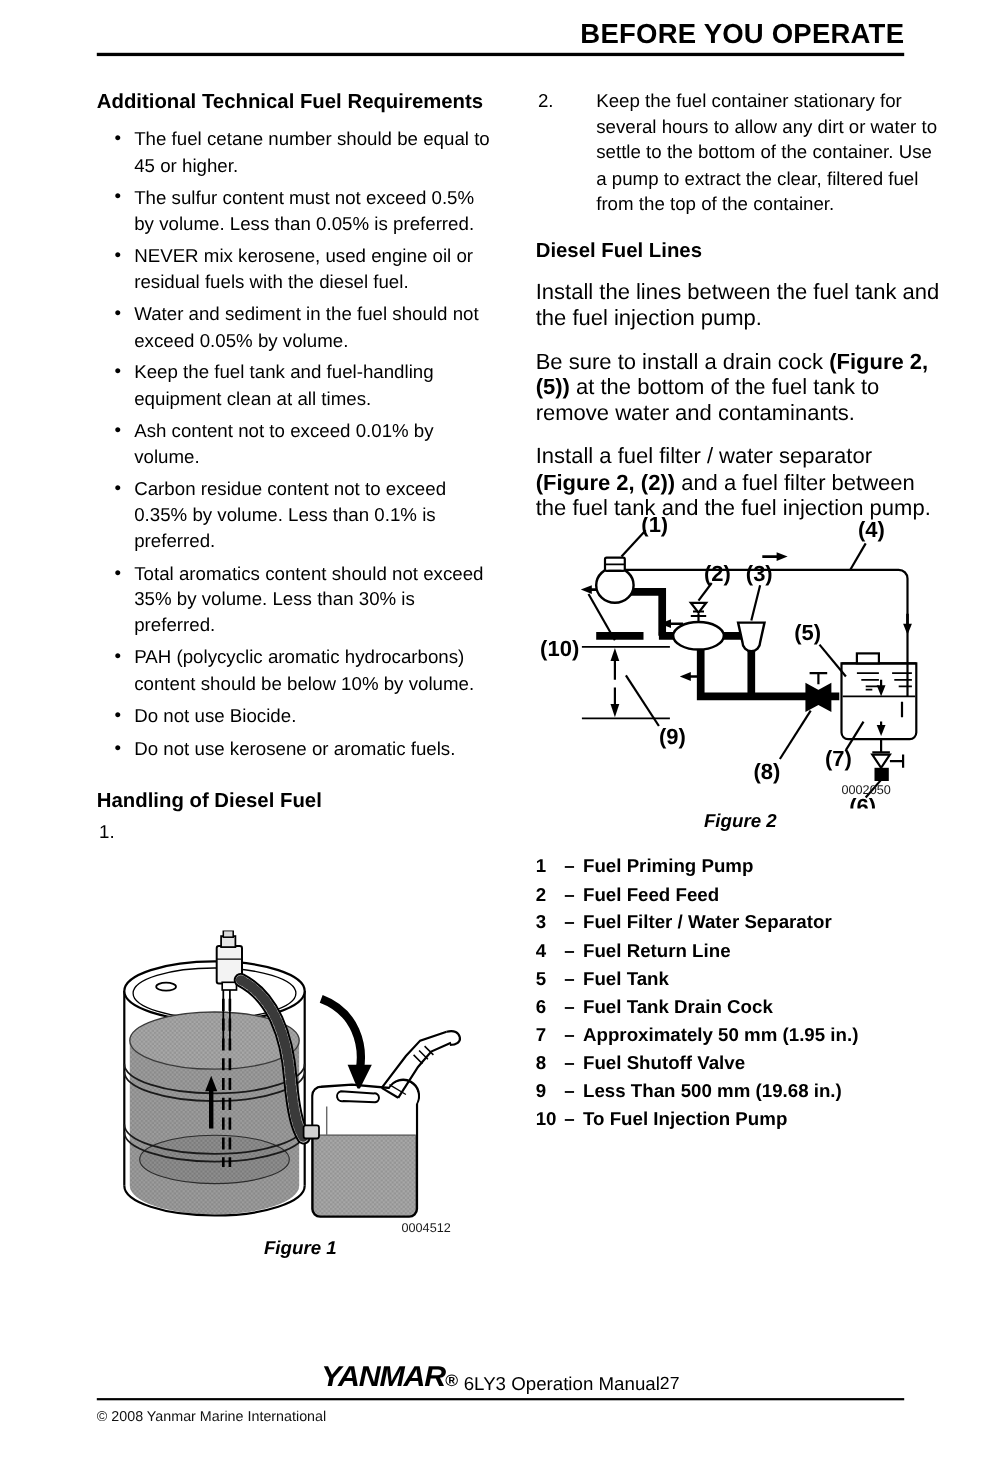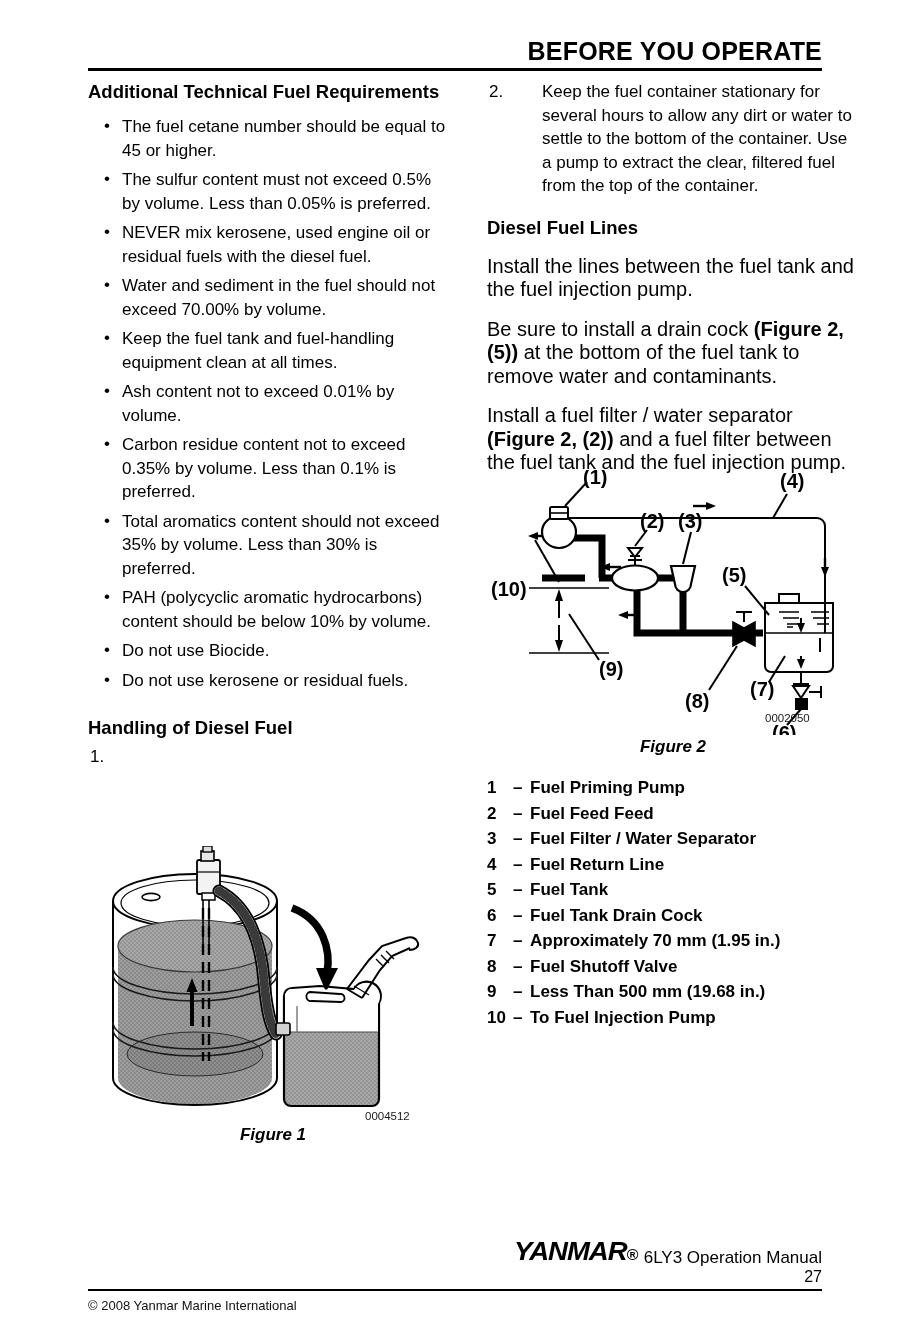--- a/index.html
+++ b/index.html
@@ -10,21 +10,21 @@
     font-family: "Liberation Sans", sans-serif;
     color: #000000;
     position: relative;
     overflow: hidden;
   }
 
   .page { position: relative; width: 910px; height: 1330px; }
 
   
   .header {
-    position: absolute; left: 88px; top: 36px; width: 734px;
+    position: absolute; left: 88px; top: 16px; width: 734px;
   }
   .header-title {
     text-align: right;
     font-size: 25px;
     font-weight: bold;
     letter-spacing: .2px;
     line-height: 30px;
   }
   .header-rule {
     margin-top: 2px;
@@ -111,21 +111,20 @@
     font-size: 11.5px;
     color: #222;
     font-family: "Liberation Sans", sans-serif;
   }
 
   
   .footer { position: absolute; left: 88px; top: 1238px; width: 734px; }
   .footer-row {
     display: flex; align-items: flex-end; justify-content: center;
     padding-bottom: 2px;
-    flex-direction: column;
   }
   .footer-left { display: flex; align-items: flex-end; gap: 13px; }
   .brand {
     font-family: "Liberation Sans", sans-serif;
     font-size: 26px;
     font-weight: bold;
     font-style: italic;
     letter-spacing: -1px;
     line-height: 26px;
     transform: scaleX(1.06);
@@ -158,28 +157,28 @@
   </div>
 
   <div class="col-left">
 
     <h2 class="sec">Additional Technical Fuel Requirements</h2>
 
     <ul class="bullets">
       <li>The fuel cetane number should be equal to 45 or higher.</li>
       <li>The sulfur content must not exceed 0.5% by volume. Less than 0.05% is preferred.</li>
       <li>NEVER mix kerosene, used engine oil or residual fuels with the diesel fuel.</li>
-      <li>Water and sediment in the fuel should not exceed 70.00% by volume.</li>
+      <li>Water and sediment in the fuel should not exceed 0.05% by volume.</li>
       <li>Keep the fuel tank and fuel-handling equipment clean at all times.</li>
       <li>Ash content not to exceed 0.01% by volume.</li>
       <li>Carbon residue content not to exceed 0.35% by volume. Less than 0.1% is preferred.</li>
       <li>Total aromatics content should not exceed 35% by volume. Less than 30% is preferred.</li>
       <li>PAH (polycyclic aromatic hydrocarbons) content should be below 10% by volume.</li>
       <li>Do not use Biocide.</li>
-      <li>Do not use kerosene or residual fuels.</li>
+      <li>Do not use kerosene or aromatic fuels.</li>
     </ul>
 
     <div class="spacer-12"></div>
 
     <h2 class="sec tight">Handling of Diesel Fuel</h2>
 
     <ol class="numbered">
       <li>
         <span class="num">1.</span>
       </li>
@@ -440,21 +439,21 @@
         <span class="lg-label">Fuel Tank</span>
       </li>
       <li>
         <span class="lg-num">6</span>
         <span class="lg-dash">–</span>
         <span class="lg-label">Fuel Tank Drain Cock</span>
       </li>
       <li>
         <span class="lg-num">7</span>
         <span class="lg-dash">–</span>
-        <span class="lg-label">Approximately 70 mm (1.95 in.)</span>
+        <span class="lg-label">Approximately 50 mm (1.95 in.)</span>
       </li>
       <li>
         <span class="lg-num">8</span>
         <span class="lg-dash">–</span>
         <span class="lg-label">Fuel Shutoff Valve</span>
       </li>
       <li>
         <span class="lg-num">9</span>
         <span class="lg-dash">–</span>
         <span class="lg-label">Less Than 500 mm (19.68 in.)</span>

